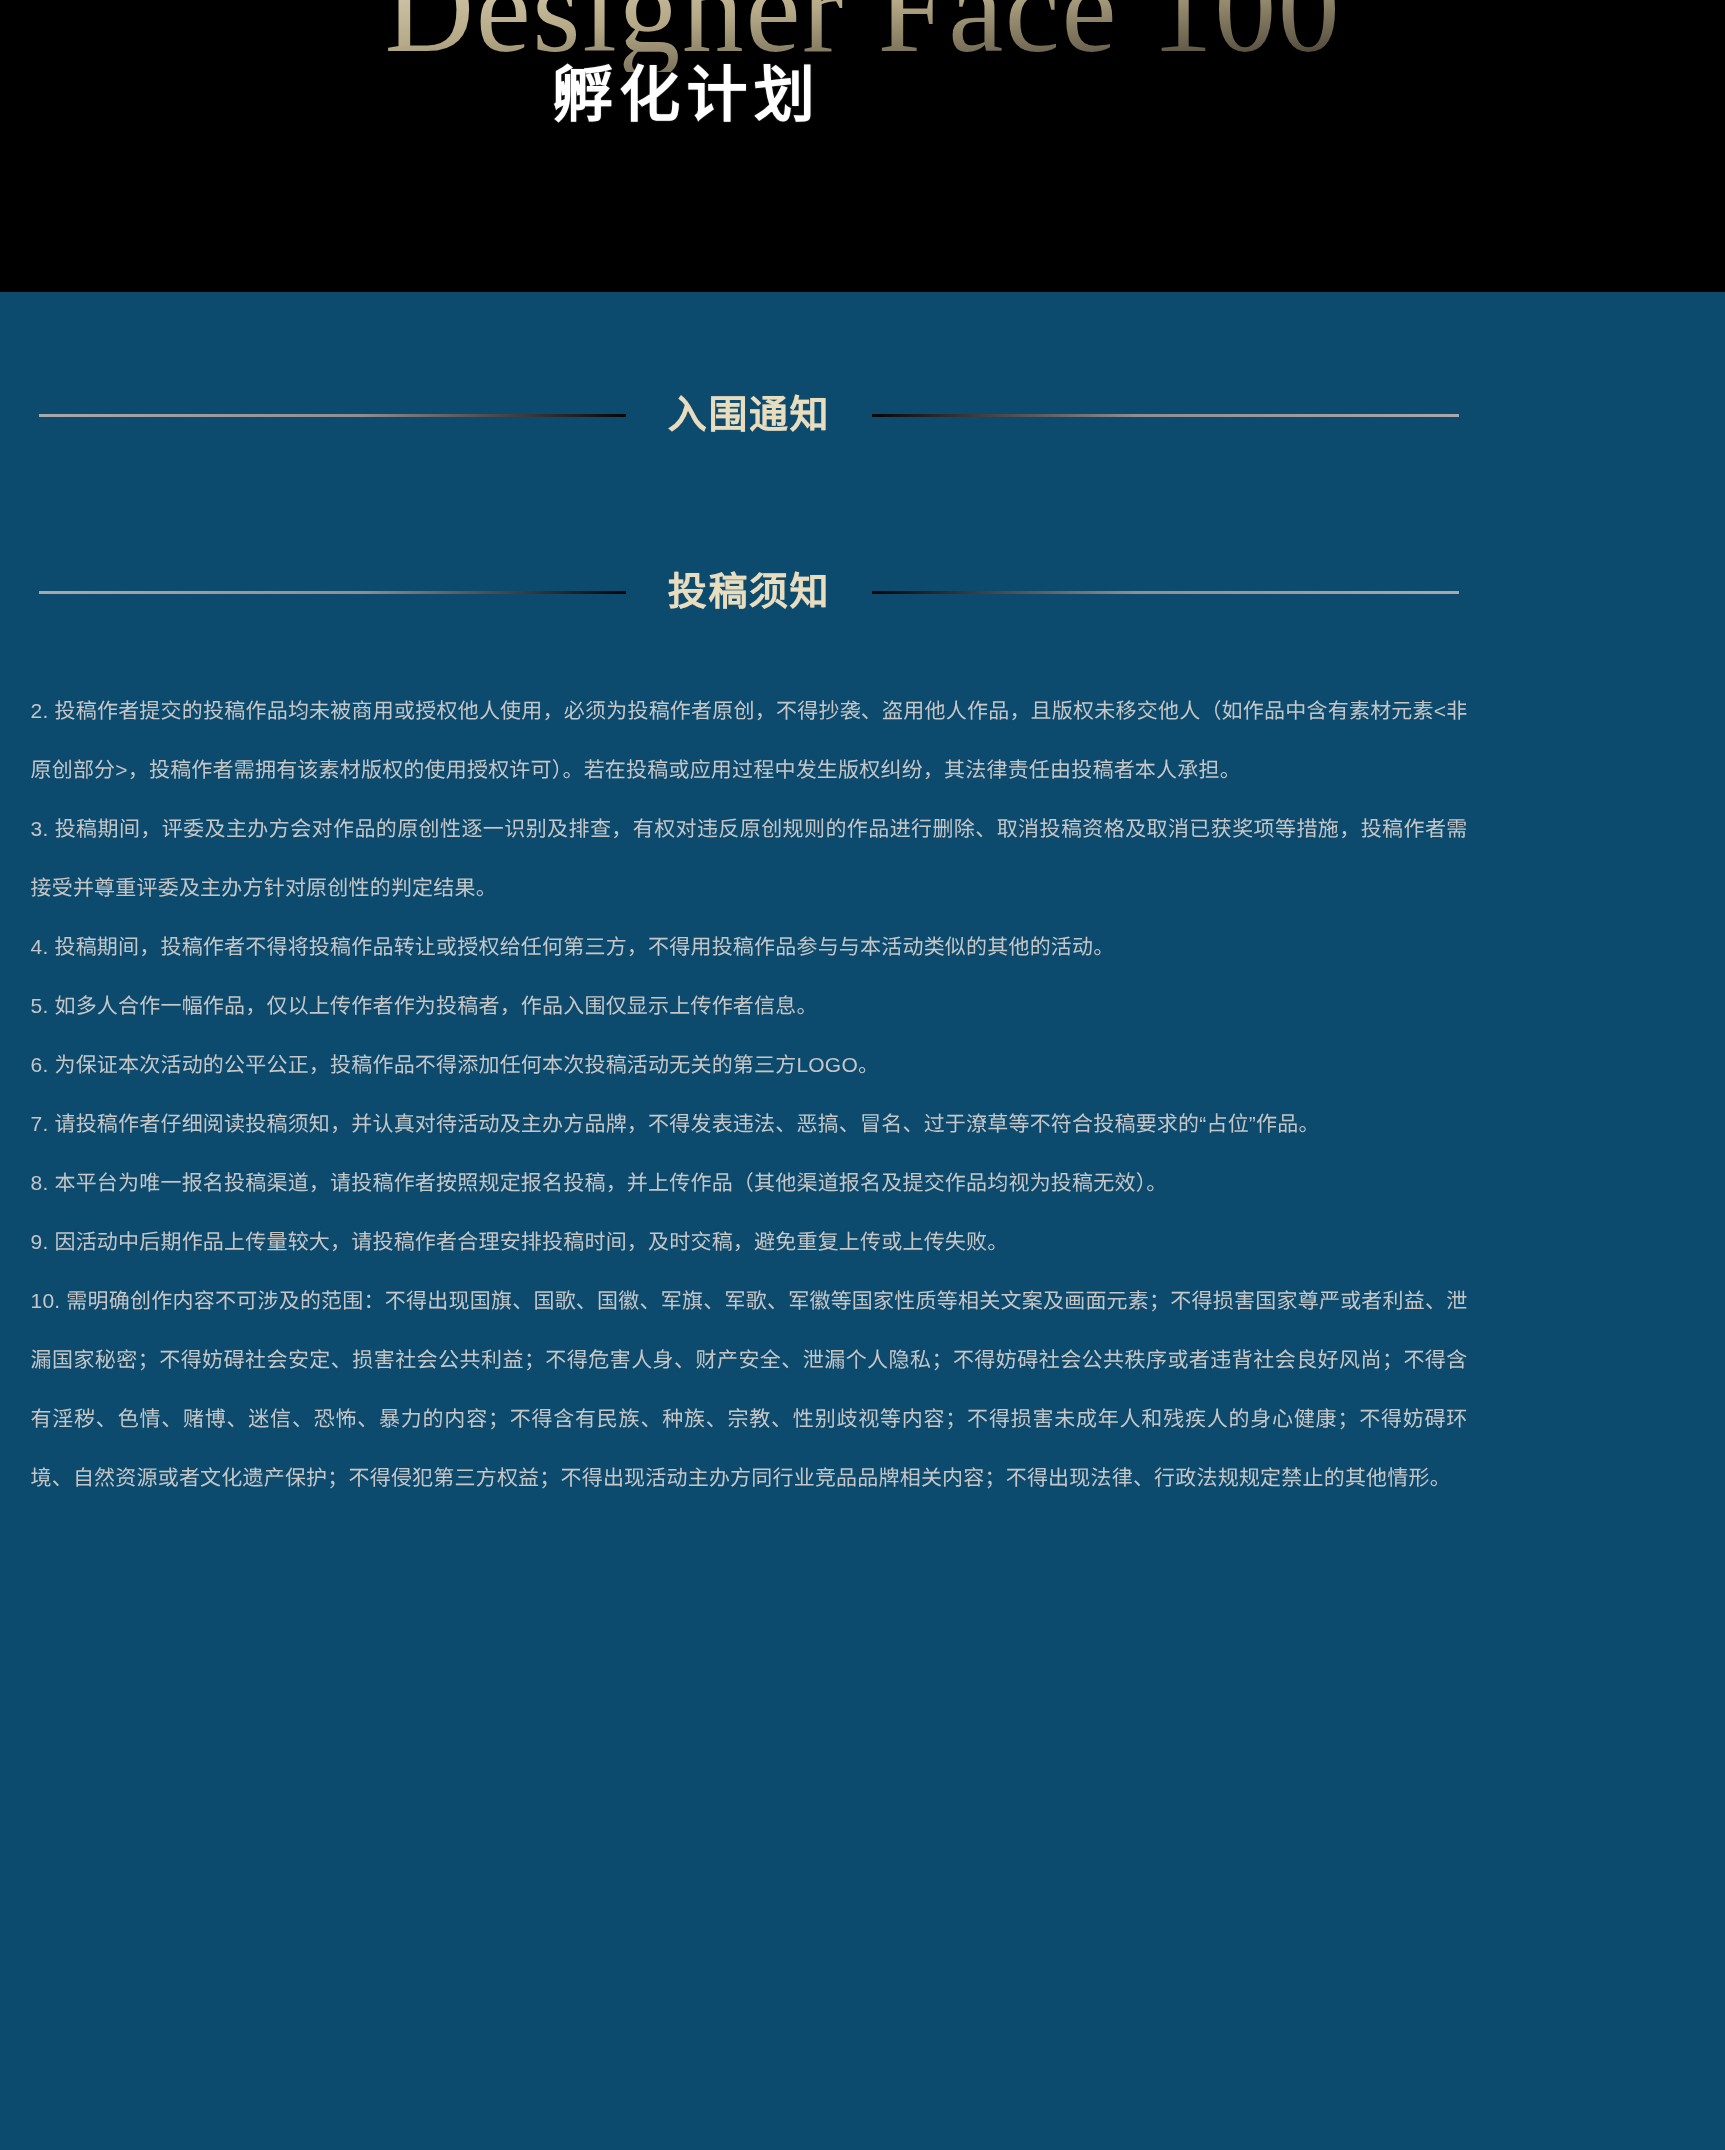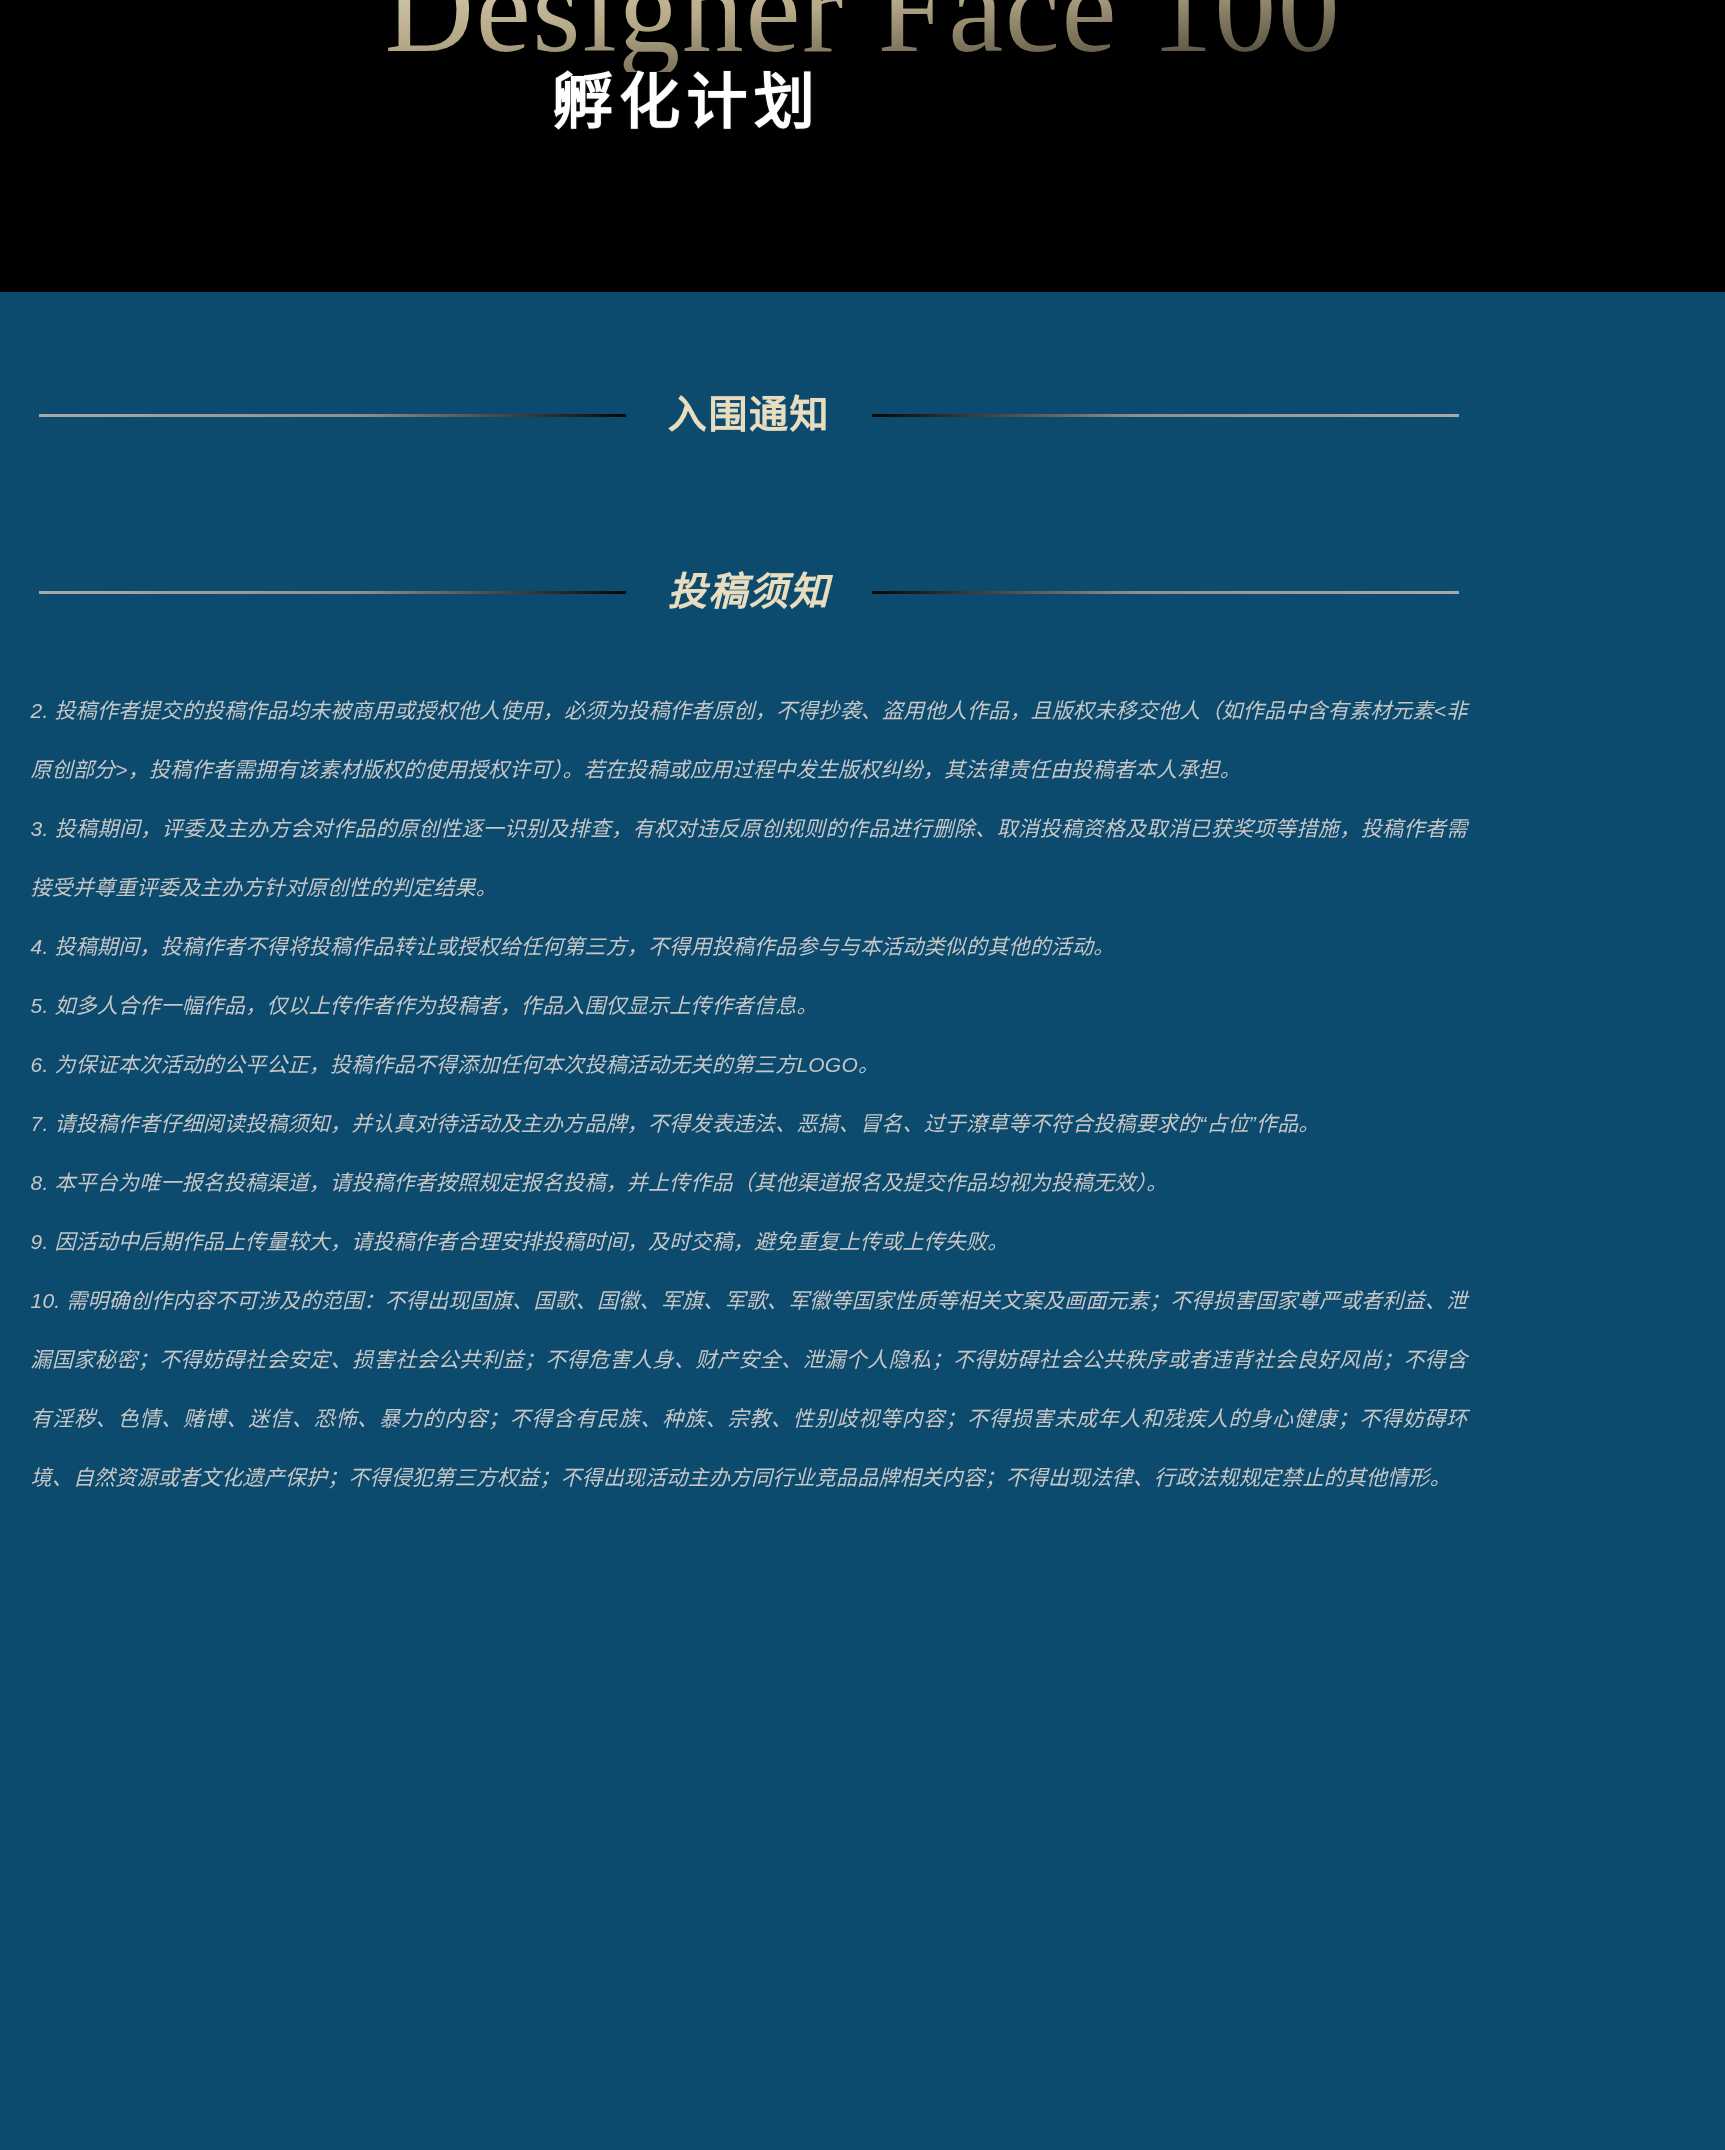--- a/index.html
+++ b/index.html
@@ -52,21 +52,21 @@
                 #2a2720 92%,
                 #0d0c0a 100%);
     -webkit-background-clip: text;
     background-clip: text;
     color: transparent;
     -webkit-text-fill-color: transparent;
   }
   .hero-title-cn {
     position: absolute;
     left: 0;
-    top: 69px;
+    top: 62px;
     width: 1373px;
     text-align: center;
     font-size: 61px;
     line-height: 1.1;
     font-weight: 700;
     letter-spacing: 6.3px;
     color: #ffffff;
     text-shadow: 0 0 1.6px rgba(255,255,255,0.35);
     white-space: nowrap;
   }
@@ -76,21 +76,21 @@
     position: relative;
     width: 1726px;
     padding-top: 0;
   }
 
   .section {
     position: relative;
     width: 1498px;
   }
   .section.first { padding-top: 93px; }
-  .section.second { padding-top: 116px; font-style: italic; }
+  .section.second { padding-top: 116px; }
 
   .section-head {
     display: flex;
     align-items: center;
     justify-content: center;
     width: 1420px;
     margin: 0 auto;
     height: 61px;
   }
   .rule {

